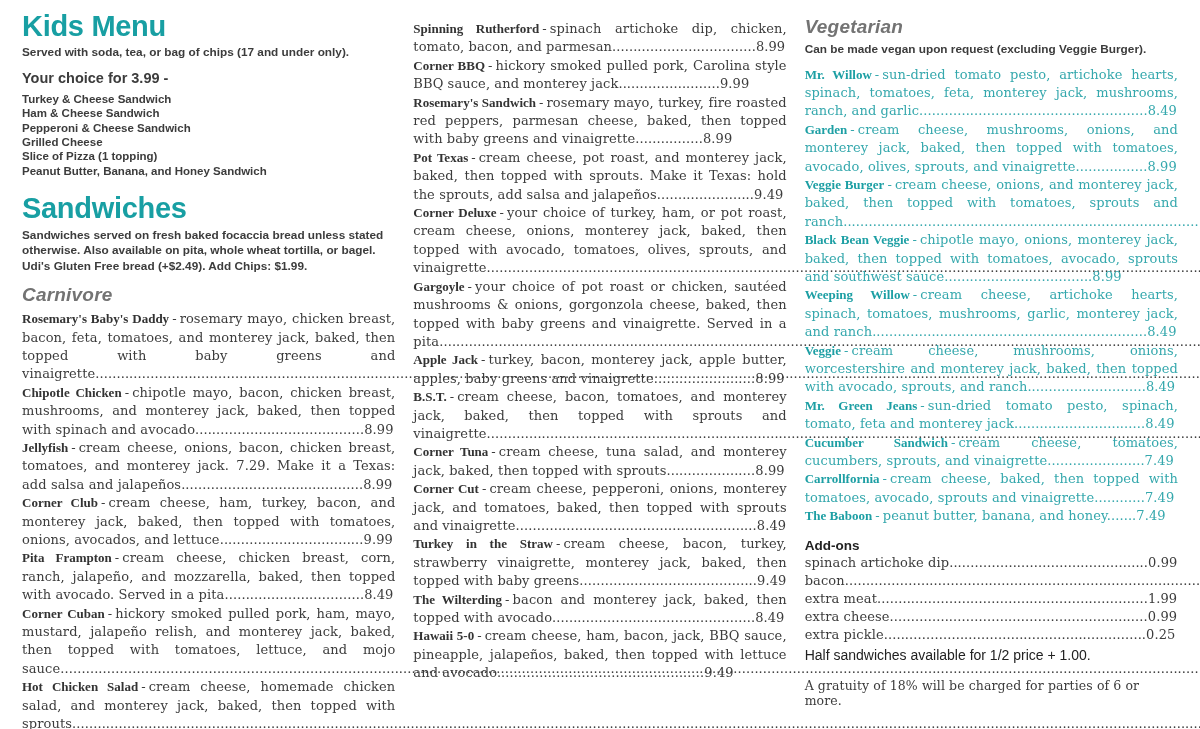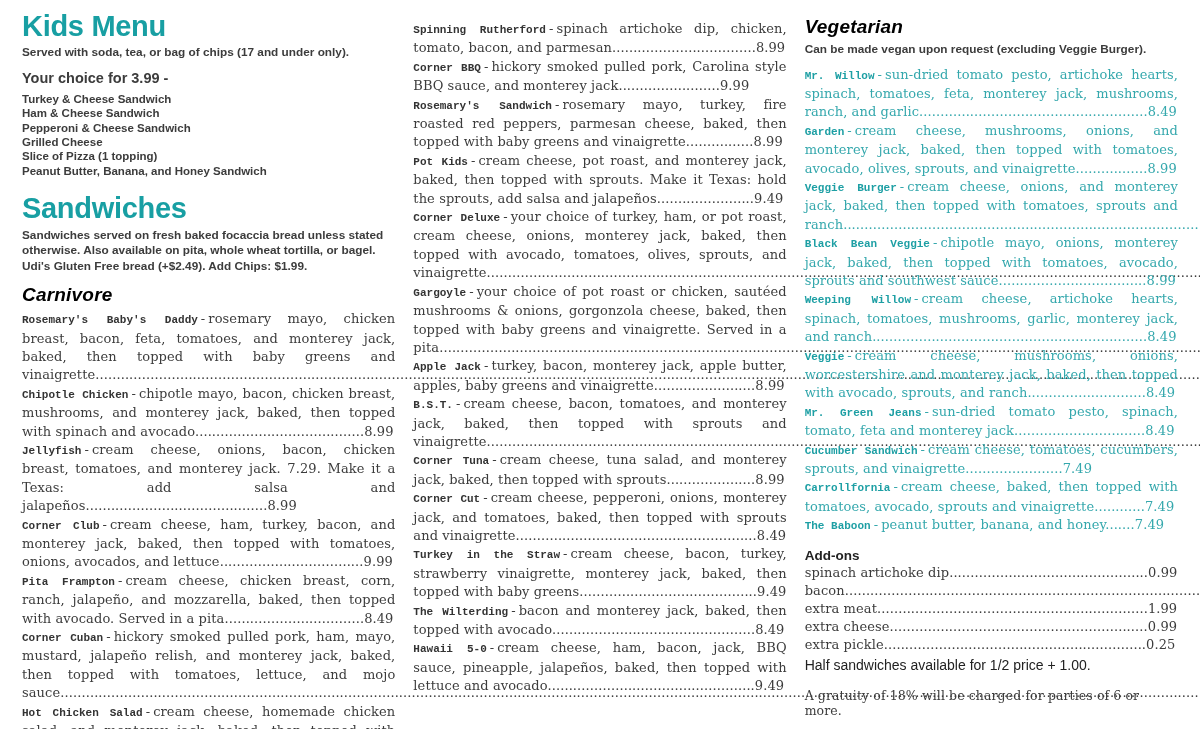--- a/index.html
+++ b/index.html
@@ -13,40 +13,40 @@
   .col { flex: 1 1 0; min-width: 0; }
   .col-mid { padding-top: 10px; }
   .col-right { padding-top: 6px; }
 
   h1.h-teal {
     color: #189fa3; font-size: 29px; font-weight: 700;
     letter-spacing: -0.3px; line-height: 1.15;
   }
   .h1-gap { margin-top: 14px; }
   h2.h-red {
-    color: #000000; font-size: 19px; font-weight: 700; font-style: italic;
+    color: #737373; font-size: 19px; font-weight: 700; font-style: italic;
     margin: 10px 0 4px 0; letter-spacing: 0.2px;
   }
   .sub {
     font-size: 11.8px; font-weight: 700; line-height: 15.5px;
     color: #3c3c3c; margin-top: 2px;
   }
   .choice { font-size: 14.5px; font-weight: 700; margin: 9px 0 6px 0; }
   .kids-list { margin-bottom: 2px; }
   .kitem { font-size: 11.5px; font-weight: 700; line-height: 14.4px; }
 
   .items { }
   .mi {
     font-family: "DejaVu Serif", serif;
     font-size: 13px; line-height: 18.4px; letter-spacing: 0.1px;
     text-align: justify; color: #3c3c3c;
   }
   .mi .nm {
-    font-family: Liberation Mono, monospace;
-    font-weight: 700; font-size: 11px; letter-spacing: 0;
+    font-family: Liberation Serif, serif;
+    font-weight: 700; font-size: 13px; letter-spacing: 0;
     color: #333333;
   }
   .mi .sep { margin: 0 3px; }
   .mi .dotfill { }
   .mi .pr { }
 
   
   .veg .mi, .veg .mi .pr, .veg .mi .sep { color: #35a8ad; }
   .veg .mi .nm { color: #1d9fa4; }
 
@@ -106,21 +106,21 @@
   </div>
 
   <div class="col col-mid">
     <div class="items">
   <p class="mi"><span class="nm">Spinning Rutherford</span><span class="sep">-</span><span class="ds">spinach artichoke dip, chicken, tomato, bacon, and parmesan</span><span class="dotfill">..................................</span><span class="pr">8.99</span></p>
 
   <p class="mi"><span class="nm">Corner BBQ</span><span class="sep">-</span><span class="ds">hickory smoked pulled pork, Carolina style BBQ sauce, and monterey jack</span><span class="dotfill">........................</span><span class="pr">9.99</span></p>
 
   <p class="mi"><span class="nm">Rosemary's Sandwich</span><span class="sep">-</span><span class="ds">rosemary mayo, turkey, fire roasted red peppers, parmesan cheese, baked, then topped with baby greens and vinaigrette</span><span class="dotfill">................</span><span class="pr">8.99</span></p>
 
-  <p class="mi"><span class="nm">Pot Kids</span><span class="sep">-</span><span class="ds">cream cheese, pot roast, and monterey jack, baked, then topped with sprouts. Make it Texas: hold the sprouts, add salsa and jalapeños</span><span class="dotfill">.......................</span><span class="pr">9.49</span></p>
+  <p class="mi"><span class="nm">Pot Texas</span><span class="sep">-</span><span class="ds">cream cheese, pot roast, and monterey jack, baked, then topped with sprouts. Make it Texas: hold the sprouts, add salsa and jalapeños</span><span class="dotfill">.......................</span><span class="pr">9.49</span></p>
 
   <p class="mi"><span class="nm">Corner Deluxe</span><span class="sep">-</span><span class="ds">your choice of turkey, ham, or pot roast, cream cheese, onions, monterey jack, baked, then topped with avocado, tomatoes, olives, sprouts, and vinaigrette.</span><span class="dotfill">....................................................................................................................................................................................................................................................................................................................................................................................................................................................................................................................</span></p>
 
   <p class="mi"><span class="nm">Gargoyle</span><span class="sep">-</span><span class="ds">your choice of pot roast or chicken, sautéed mushrooms &amp; onions, gorgonzola cheese, baked, then topped with baby greens and vinaigrette. Served in a pita</span><span class="dotfill">....................................................................................................................................................................................................................................................................................................................................................................................................................................................................................................................</span></p>
 
   <p class="mi"><span class="nm">Apple Jack</span><span class="sep">-</span><span class="ds">turkey, bacon, monterey jack, apple butter, apples, baby greens and vinaigrette</span><span class="dotfill">........................</span><span class="pr">8.99</span></p>
 
   <p class="mi"><span class="nm">B.S.T.</span><span class="sep">-</span><span class="ds">cream cheese, bacon, tomatoes, and monterey jack, baked, then topped with sprouts and vinaigrette</span><span class="dotfill">....................................................................................................................................................................................................................................................................................................................................................................................................................................................................................................................</span></p>
 
   <p class="mi"><span class="nm">Corner Tuna</span><span class="sep">-</span><span class="ds">cream cheese, tuna salad, and monterey jack, baked, then topped with sprouts</span><span class="dotfill">.....................</span><span class="pr">8.99</span></p>

